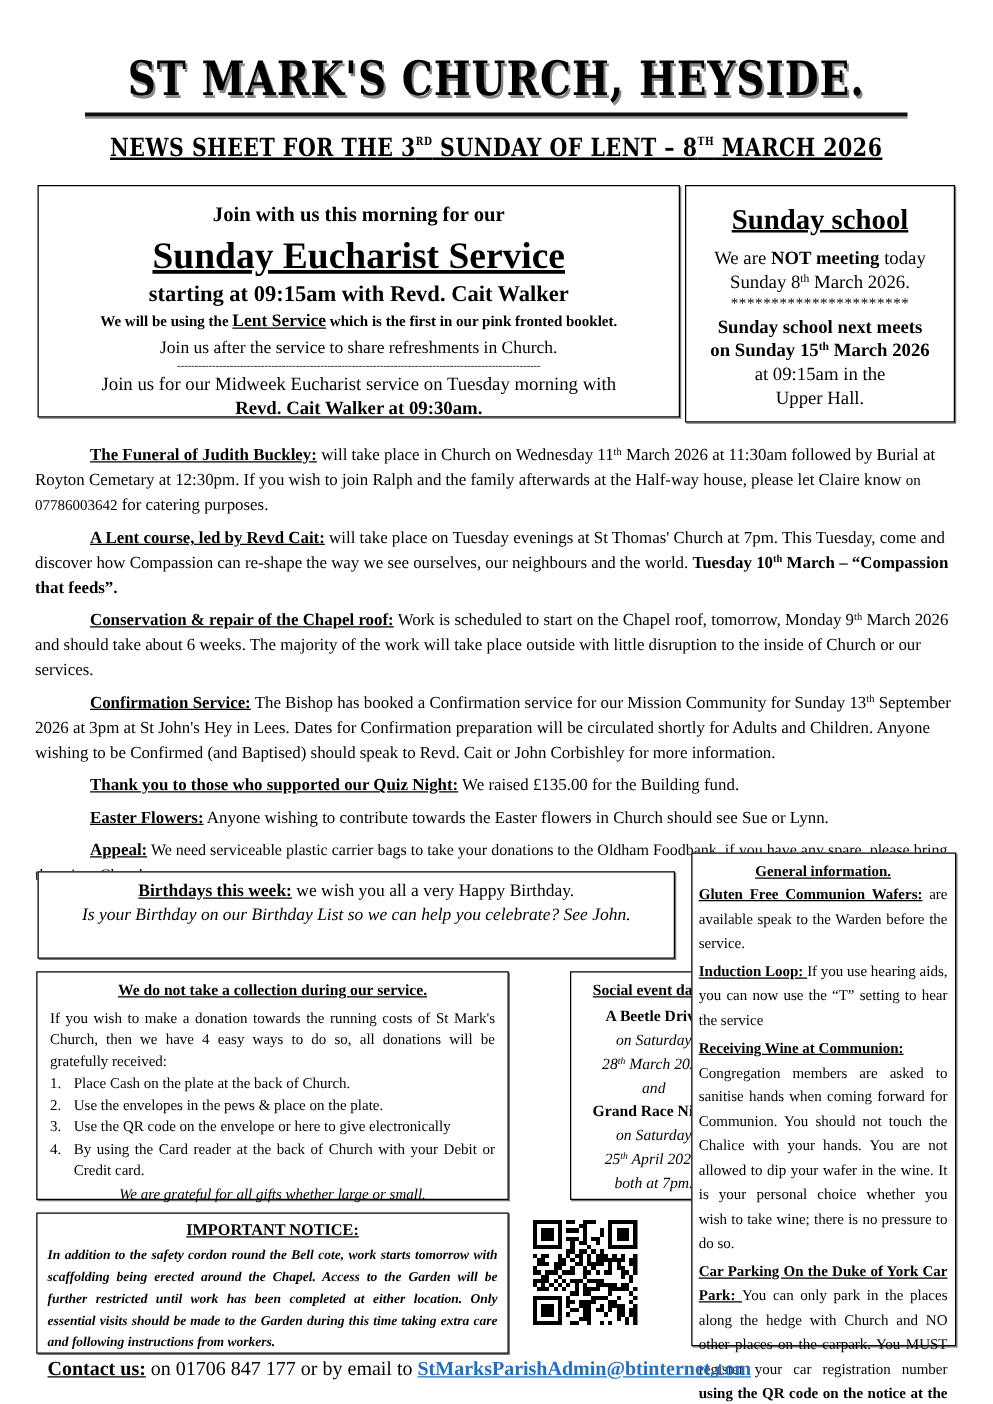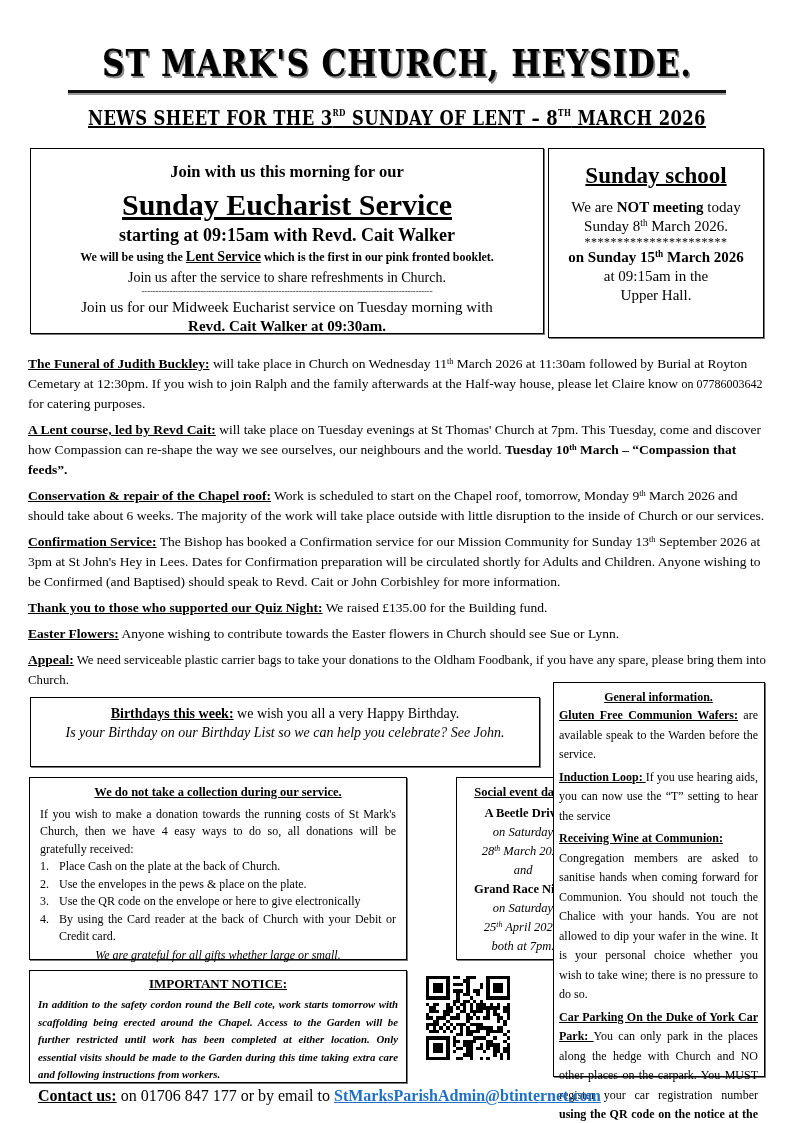--- a/index.html
+++ b/index.html
@@ -44,21 +44,21 @@
   .ss-title span { text-decoration: underline; text-decoration-thickness: 2px; }
   .ss-p { font-size: 15px; line-height: 19px; }
   .ss-p b { font-weight: bold; }
   .ss-stars { font-size: 12px; line-height: 12px; letter-spacing: 0.5px; }
   .ss-b { font-weight: bold; font-size: 15px; line-height: 19px; margin-top: 5px; }
   sup { font-size: 0.62em; vertical-align: 0.5em; line-height: 0; }
 
   
   .notices { left: 28px; top: 354px; width: 740px; font-size: 13.5px; line-height: 20px; }
   .notice { margin-bottom: 6px; text-align: left; }
-  .notice .h { font-weight: bold; text-decoration: underline; }
+  .notice .h { font-weight: bold; text-decoration: underline; margin-left: 44px; }
   .notice .small { font-size: 12px; }
   .notice b { font-weight: bold; }
 
   
   .bday { left: 30px; top: 697px; width: 510px; height: 70px; text-align: center; }
   .bday-l1 { font-size: 14px; line-height: 19px; margin-top: 6px; }
   .bday-l1 .h { font-weight: bold; text-decoration: underline; }
   .bday-l2 { font-size: 12.5px; font-weight: bold; line-height: 20px; }
   .bday-l3 { font-size: 14px; font-style: italic; line-height: 20px; }
 
@@ -113,20 +113,21 @@
   <div class="svc-dash">--------------------------------------------------------------------------------------------------------</div>
   <div class="svc-l6">Join us for our Midweek Eucharist service on Tuesday morning with</div>
   <div class="svc-l7">Revd. Cait Walker at 09:30am.</div>
 </div>
 
 <div class="abs box sschool">
   <div class="ss-title"><span>Sunday school</span></div>
   <div class="ss-p" style="margin-top:8px"><span>We are </span><b>NOT meeting</b><span> today</span></div>
   <div class="ss-p"><span>Sunday 8</span><sup>th</sup><span> March 2026.</span></div>
   <div class="ss-stars">**********************</div>
+  <div class="ss-b">Sunday school next meets</div>
   <div class="ss-b" style="margin-top:0"><span>on Sunday 15</span><sup>th</sup><span> March 2026</span></div>
   <div class="ss-p">at 09:15am in the</div>
   <div class="ss-p">Upper Hall.</div>
 </div>
 
 <div class="abs notices">
   <p class="notice"><span class="h">The Funeral of Judith Buckley:</span><span>  will take place in Church on Wednesday 11</span><sup>th</sup><span> March 2026 at 11:30am followed by Burial at Royton Cemetary at 12:30pm.  If you wish to join Ralph and the family afterwards at the Half-way house, please let Claire know </span><span class="small">on 07786003642</span><span> for catering purposes.</span></p>
   <p class="notice"><span class="h">A Lent course, led by Revd Cait:</span><span> will take place on Tuesday evenings at St Thomas' Church at 7pm.  This Tuesday, come and discover how Compassion can re-shape the way we see ourselves, our neighbours and the world.  </span><b>Tuesday 10</b><b><sup>th</sup></b><b> March – “Compassion that feeds”.</b></p>
   <p class="notice"><span class="h">Conservation &amp; repair of the Chapel roof:</span><span> Work is scheduled to start on the Chapel roof, tomorrow, Monday 9</span><sup>th</sup><span> March 2026 and should take about 6 weeks.  The majority of the work will take place outside with little disruption to the inside of Church or our services.</span></p>
   <p class="notice"><span class="h"> Confirmation Service:</span><span> The Bishop has booked a Confirmation service for our Mission Community for Sunday 13</span><sup>th</sup><span> September 2026 at 3pm at St John's Hey in Lees.  Dates for Confirmation preparation will be circulated shortly for Adults and Children. Anyone wishing to be Confirmed (and Baptised) should speak to Revd. Cait or John Corbishley for more information.</span></p>

